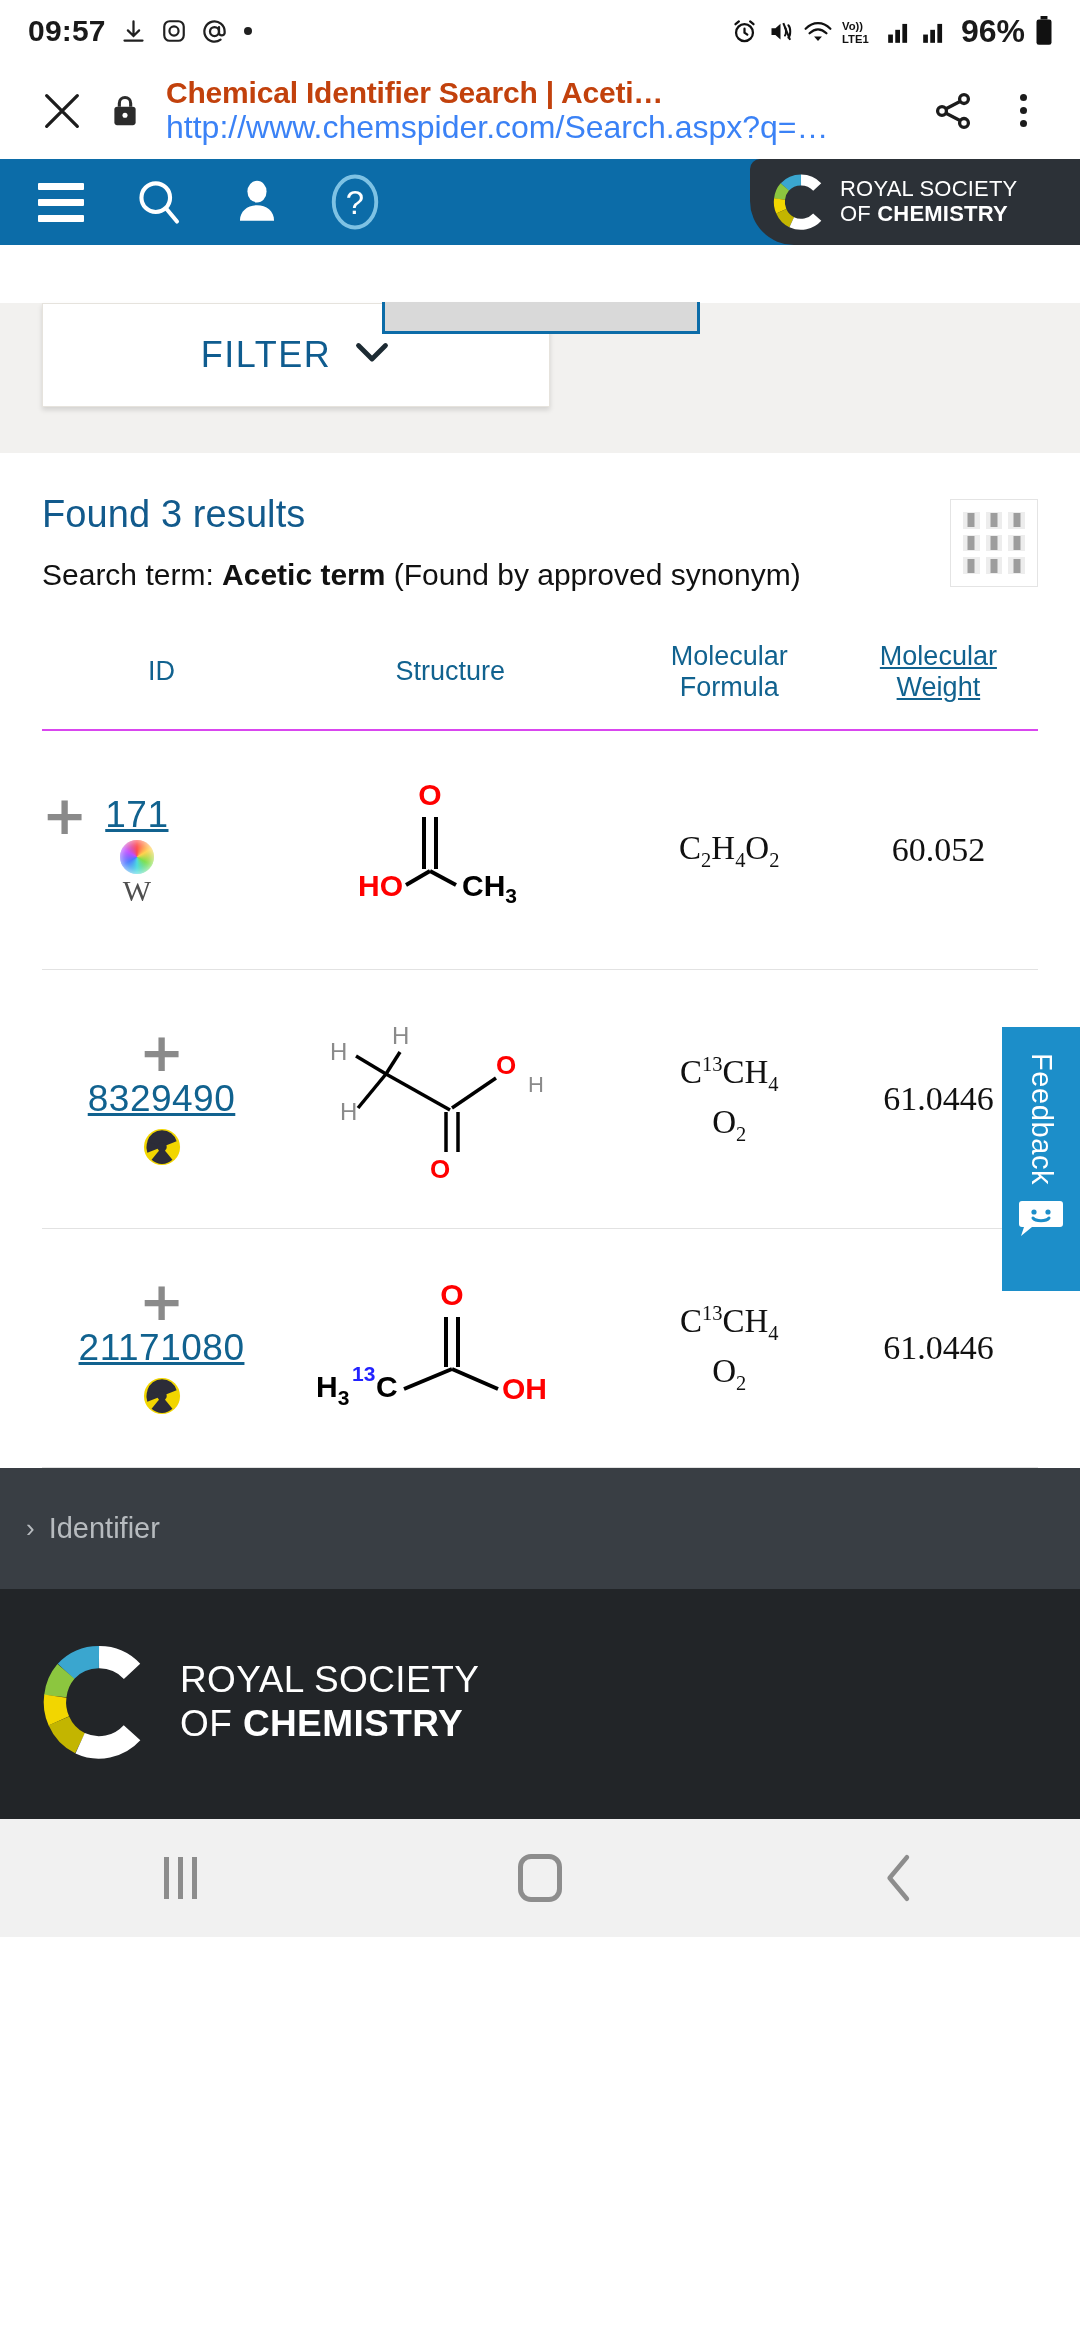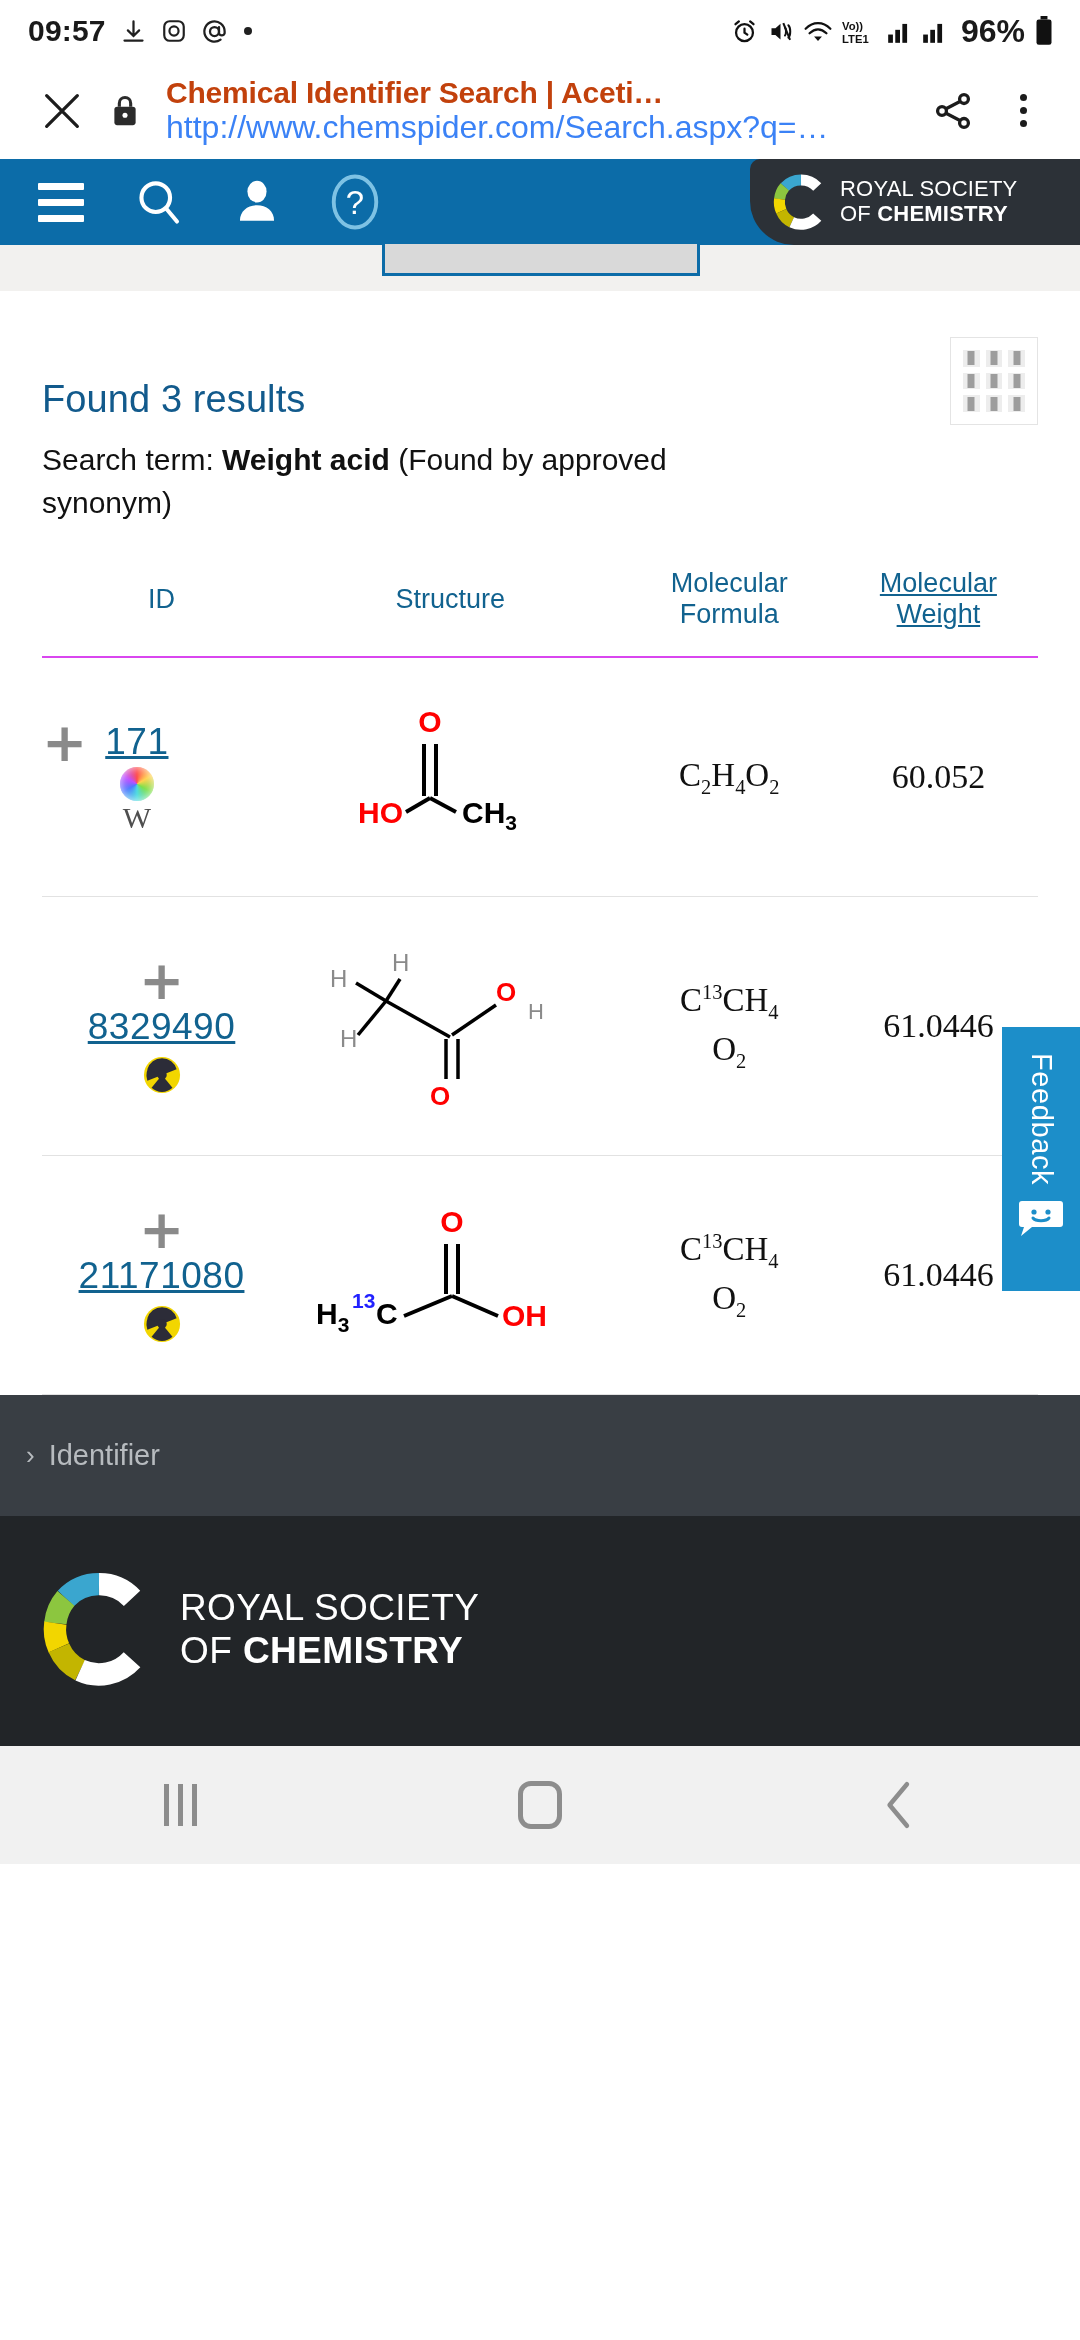--- a/index.html
+++ b/index.html
@@ -75,21 +75,21 @@
     margin: 58px 0 0 42px; width:508px; height:104px; background:#fff;
     border:1px solid #e6e3dd; box-shadow: 0 3px 5px rgba(0,0,0,0.13);
     display:flex; align-items:center; justify-content:center; gap:22px;
   }
   .filter-label { color:#0f5c8f; font-size:36px; letter-spacing:1.5px; }
   .chev { display:inline-block; }
 
   
   .results { background:#fff; padding: 0 42px; position:relative; }
   .found {
-    color:#125a8c; font-size:38px; padding-top:87px; letter-spacing:0.1px;
+    color:#125a8c; font-size:38px; padding-top:40px; letter-spacing:0.1px;
   }
   .searchterm {
     color:#111; font-size:30px; line-height:1.42; margin-top:18px; max-width:760px;
   }
   .searchterm b { font-weight:bold; }
   .gridtoggle {
     position:absolute; right:42px; top:46px; width:88px; height:88px;
     border:1px solid #e4e4e4; background:#fff;
     display:grid; grid-template-columns:repeat(3,1fr); grid-template-rows:repeat(3,1fr);
     padding:12px; gap:6px;
@@ -326,38 +326,46 @@
       </svg>
       <div class="rsc-text">
         <div class="rsc-l1">ROYAL SOCIETY</div>
         <div class="rsc-l2"><span>OF </span><b>CHEMISTRY</b></div>
       </div>
     </div>
   </div>
 
   <div class="filterstrip">
     <div class="searchbox-stub"></div>
+    <div class="filter-btn">
+      <span class="filter-label">FILTER</span>
+      <span class="chev">
+        <svg width="38" height="24" viewBox="0 0 24 16">
+            <path d="M3 3l9 9 9-9" fill="none" stroke="#1d2b33" stroke-width="3.2" stroke-linecap="round" stroke-linejoin="round"></path>
+          </svg>
+      </span>
+    </div>
   </div>
 
   <div class="results">
     <div class="gridtoggle">
       <span></span>
         <span></span>
         <span></span>
       <span></span>
         <span></span>
         <span></span>
       <span></span>
         <span></span>
         <span></span>
     </div>
 
     <div class="found">Found 3 results</div>
 
-    <div class="searchterm"><span>Search term: </span><b>Weight acid</b><span> (Found by approved synonym)</span></div>
+    <div class="searchterm"><span>Search term: </span><b>Acetic term</b><span> (Found by approved synonym)</span></div>
 
     <table class="tbl">
       <thead>
         <tr>
           <th class="col-id">ID</th>
           <th class="col-struct">Structure</th>
           <th class="col-formula">
             <div>Molecular</div>
             <div>Formula</div>
           </th>

